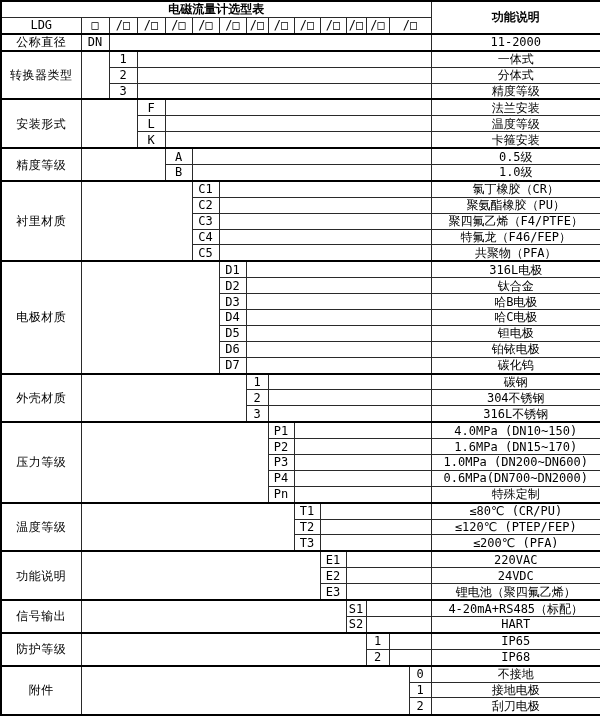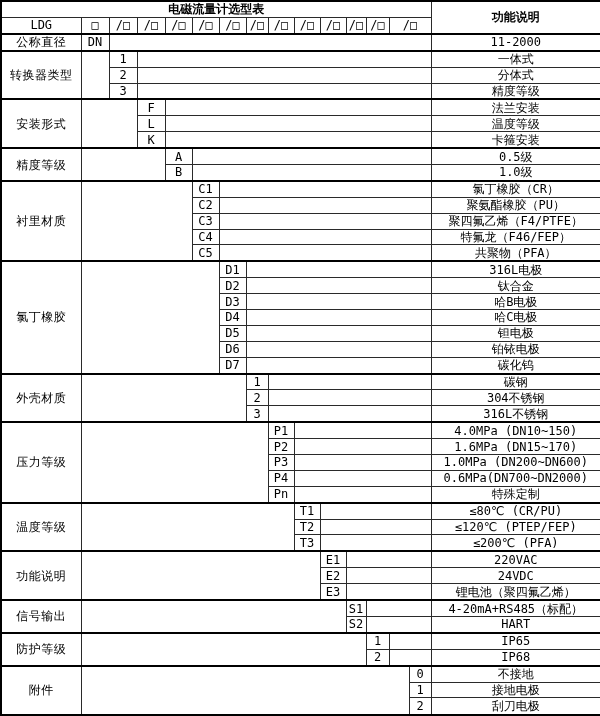--- a/index.html
+++ b/index.html
@@ -149,21 +149,21 @@
         <td class="code">C4</td>
         <td colspan="9"></td>
         <td class="fn-col desc">特氟龙（F46/FEP）</td>
       </tr>
       <tr>
         <td class="code">C5</td>
         <td colspan="9"></td>
         <td class="fn-col desc">共聚物（PFA）</td>
       </tr>
       <tr class="group-top">
-        <td class="lbl" rowspan="7">氯丁橡胶</td>
+        <td class="lbl" rowspan="7">电极材质</td>
         <td rowspan="7" colspan="5"></td>
         <td class="code">D1</td>
         <td colspan="8"></td>
         <td class="fn-col desc">316L电极</td>
       </tr>
       <tr>
         <td class="code">D2</td>
         <td colspan="8"></td>
         <td class="fn-col desc">钛合金</td>
       </tr>

